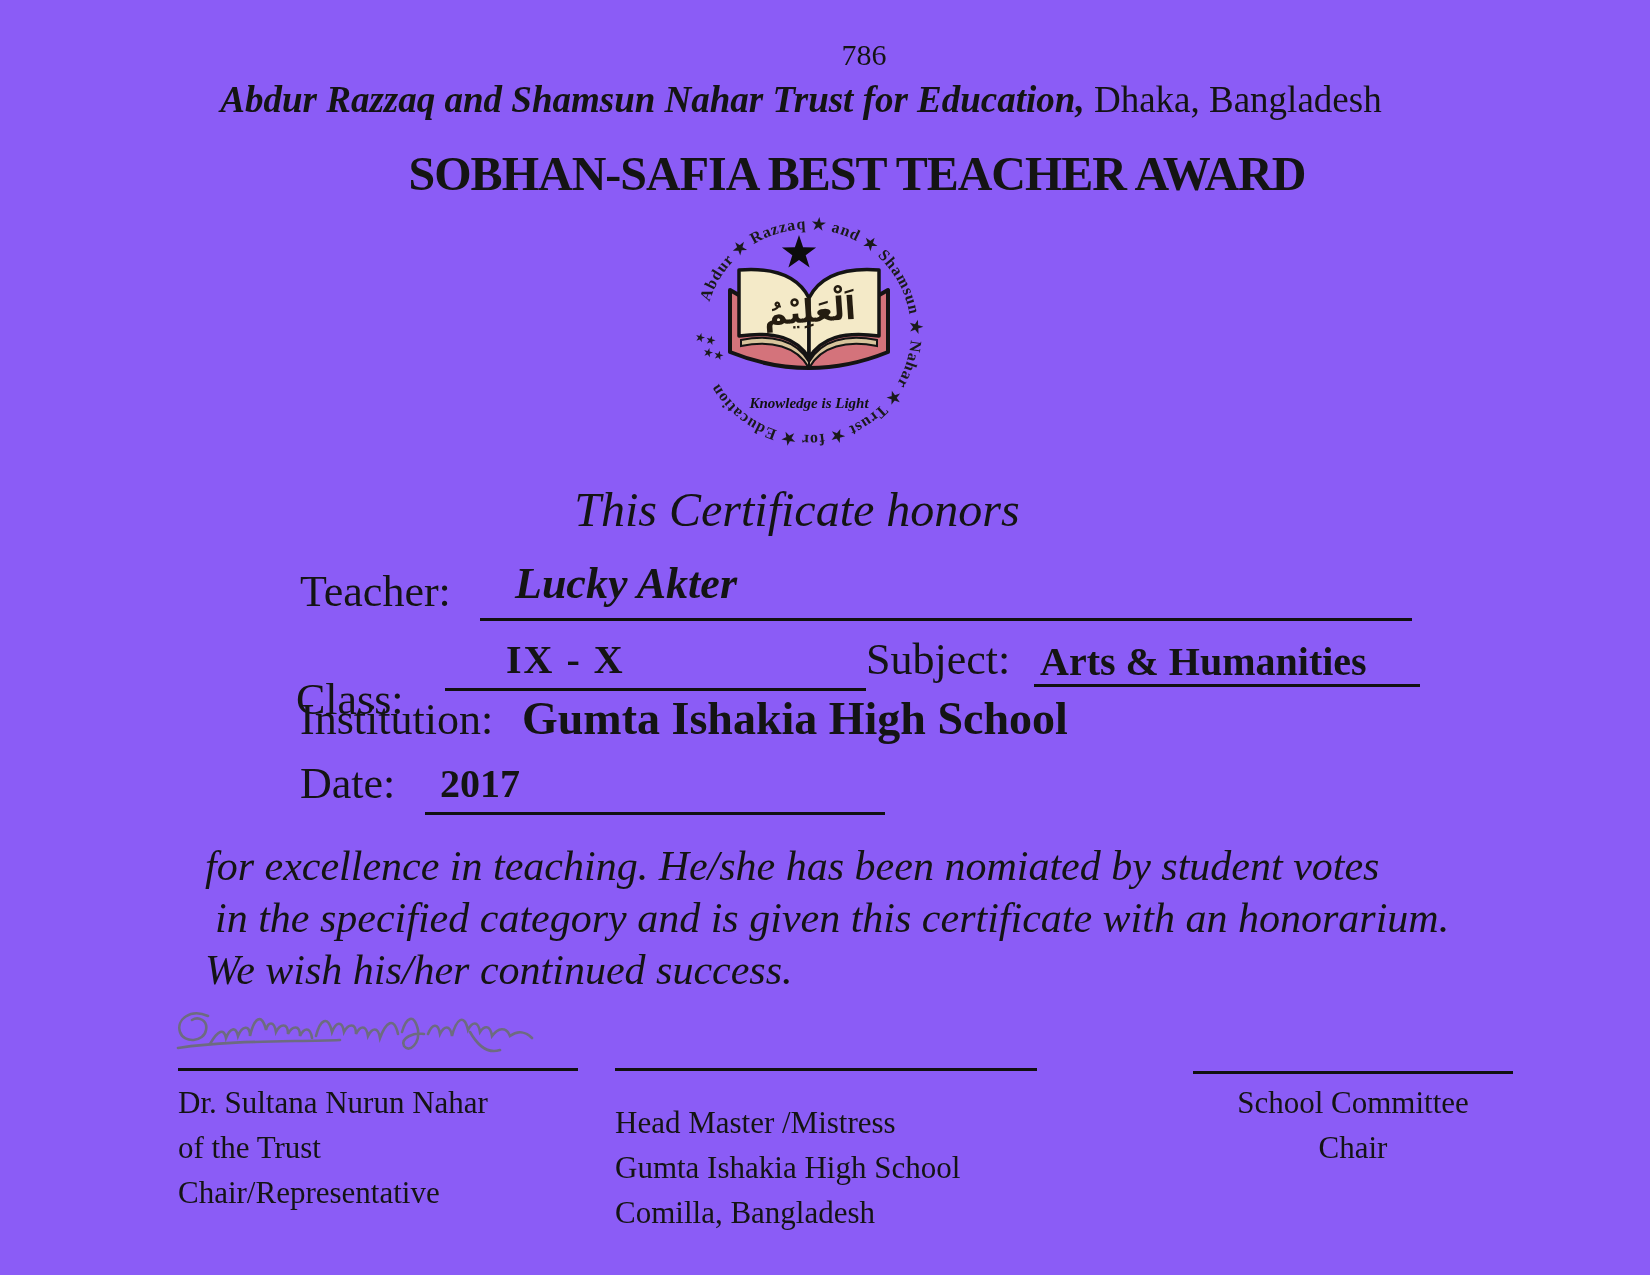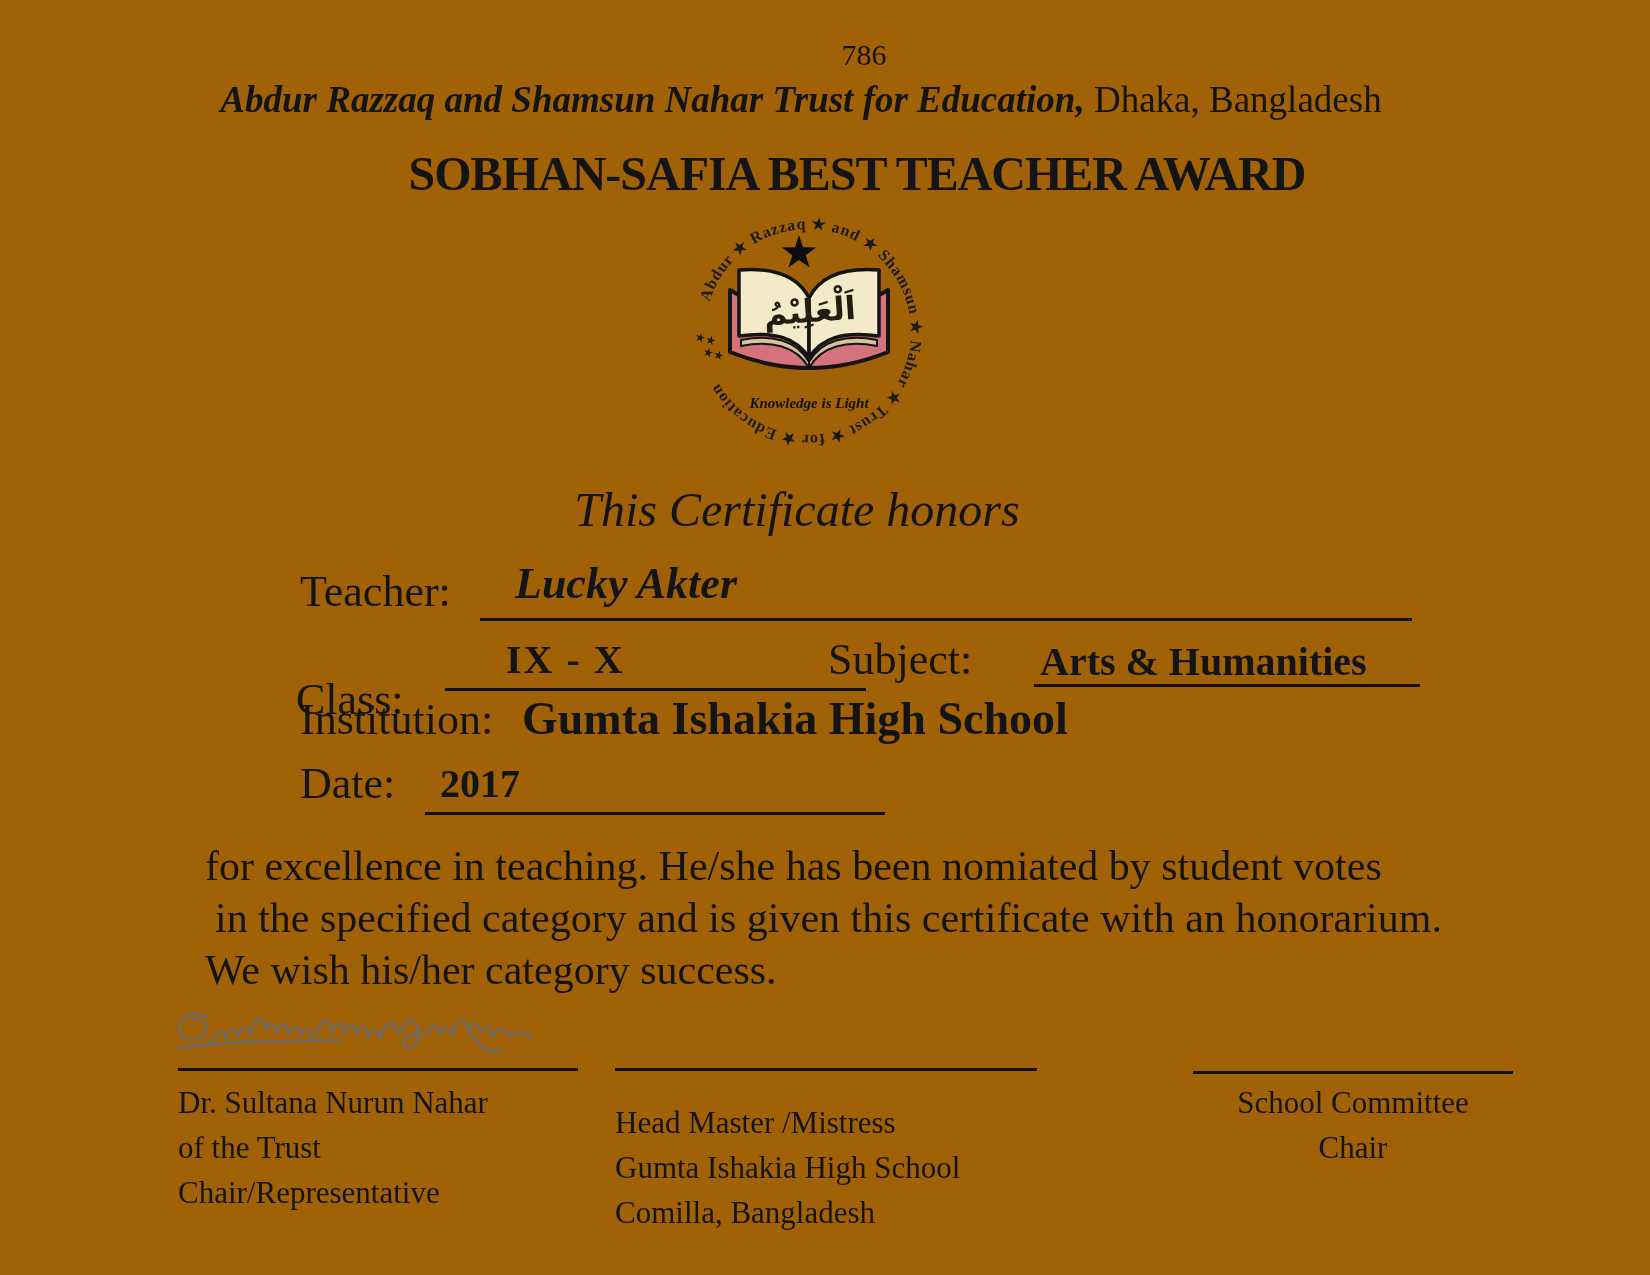--- a/index.html
+++ b/index.html
@@ -1,33 +1,33 @@
 <!DOCTYPE html>
 <html><head>
 <meta charset="utf-8">
 <style>
   html,body{margin:0;padding:0;background:#888;}
   .page{
-    position:relative;width:1650px;height:1275px;background:#a16207;
+    position:relative;width:1650px;height:1275px;background:#8b5cf6;
     font-family:"Liberation Serif", serif;color:#141414;overflow:hidden;
     margin:0 auto;
   }
   .abs{position:absolute;}
   .ctr{text-align:center;}
   .bismillah{font-size:30px;}
   .hdr{font-size:37px;white-space:nowrap;}
   .hdr .bold-it{font-weight:bold;font-style:italic;}
   .title{font-size:48px;font-weight:bold;letter-spacing:-1px;white-space:nowrap;}
   .honors{font-size:48px;font-style:italic;white-space:nowrap;}
   .lbl{font-size:44px;white-space:nowrap;}
   .val-b{font-weight:bold;font-size:40px;white-space:nowrap;}
   .val-bi{font-weight:bold;font-style:italic;font-size:44px;white-space:nowrap;}
   .val-inst{font-weight:bold;font-size:46px;white-space:nowrap;}
   .rule{background:#111;height:3px;}
-  .cite{font-size:42px;line-height:52px;white-space:nowrap;}
+  .cite{font-size:42px;font-style:italic;line-height:52px;white-space:nowrap;}
   .sigline{background:#111;height:3px;}
   .sigtxt{font-size:31px;line-height:45px;white-space:nowrap;}
 </style>
 </head>
 <body>
 
 <div class="page">
 
   <div class="abs ctr bismillah" style="left:814px;top:38px;width:100px;">786</div>
 
@@ -66,35 +66,35 @@
 
   <div class="abs ctr honors" style="left:-28px;top:482px;width:1650px;">This Certificate honors</div>
 
   <div class="abs lbl" style="left:300px;top:566px;">Teacher:</div>
   <div class="abs val-bi" style="left:515px;top:558px;">Lucky Akter</div>
   <div class="abs rule" style="left:480px;top:618px;width:932px;"></div>
 
   <div class="abs lbl" style="left:296px;top:634px;margin-top:40px;">Class:</div>
   <div class="abs val-b" style="left:462px;top:636px;letter-spacing:2px;margin-left:44px;">IX - X</div>
   <div class="abs rule" style="left:445px;top:688px;width:421px;"></div>
-  <div class="abs lbl" style="left:828px;top:634px;text-align:right;">Subject:</div>
+  <div class="abs lbl" style="left:866px;top:634px;text-align:right;">Subject:</div>
   <div class="abs val-b" style="left:1040px;top:638px;">Arts &amp; Humanities</div>
   <div class="abs rule" style="left:1034px;top:684px;width:386px;"></div>
 
   <div class="abs lbl" style="left:300px;top:694px;">Institution:</div>
   <div class="abs val-inst" style="left:522px;top:692px;">Gumta Ishakia High School</div>
 
   <div class="abs lbl" style="left:300px;top:758px;">Date:</div>
   <div class="abs val-b" style="left:440px;top:760px;">2017</div>
   <div class="abs rule" style="left:425px;top:812px;width:460px;"></div>
 
   <div class="abs cite" style="left:205px;top:840px;">
     <div>for excellence in teaching. He/she has been nomiated by student votes</div>
     <div style="padding-left:10px;">in the specified category and is given this certificate with an honorarium.</div>
-    <div>We wish his/her category success.</div>
+    <div>We wish his/her continued success.</div>
   </div>
 
   <svg class="abs" style="left:170px;top:1002px;" width="368" height="66" viewBox="0 0 368 66">
     <g fill="none" stroke="#6a6d74" stroke-width="2.6" stroke-linecap="round" opacity="0.9">
       <path d="M 38,14 C 20,6 6,18 10,30 C 14,42 34,40 36,28 C 38,18 28,14 22,18"></path>
       <path d="M 8,46 C 60,38 120,40 170,38"></path>
       <path d="M 40,42 C 48,28 54,26 56,36 C 60,26 66,24 68,34 C 72,24 80,22 80,34 C 84,16 92,10 96,28 C 98,20 104,18 106,30 C 110,22 118,20 118,32 C 122,24 130,22 130,34 C 134,26 140,24 142,36"></path>
       <path d="M 146,34 C 150,18 158,12 162,30 C 166,20 172,18 174,30 C 178,22 186,20 186,32 C 190,24 196,22 198,34 C 202,26 208,24 210,36 C 216,20 224,14 228,32"></path>
       <path d="M 232,30 C 236,16 244,10 248,28 C 250,40 240,52 234,44 C 230,36 244,30 254,32"></path>
       <path d="M 258,32 C 262,22 268,20 270,32 C 274,24 280,22 282,34 C 286,18 294,10 298,28 C 302,20 308,18 310,30 C 314,24 320,22 322,34 C 328,26 336,24 340,34 C 348,28 356,30 362,36"></path>

